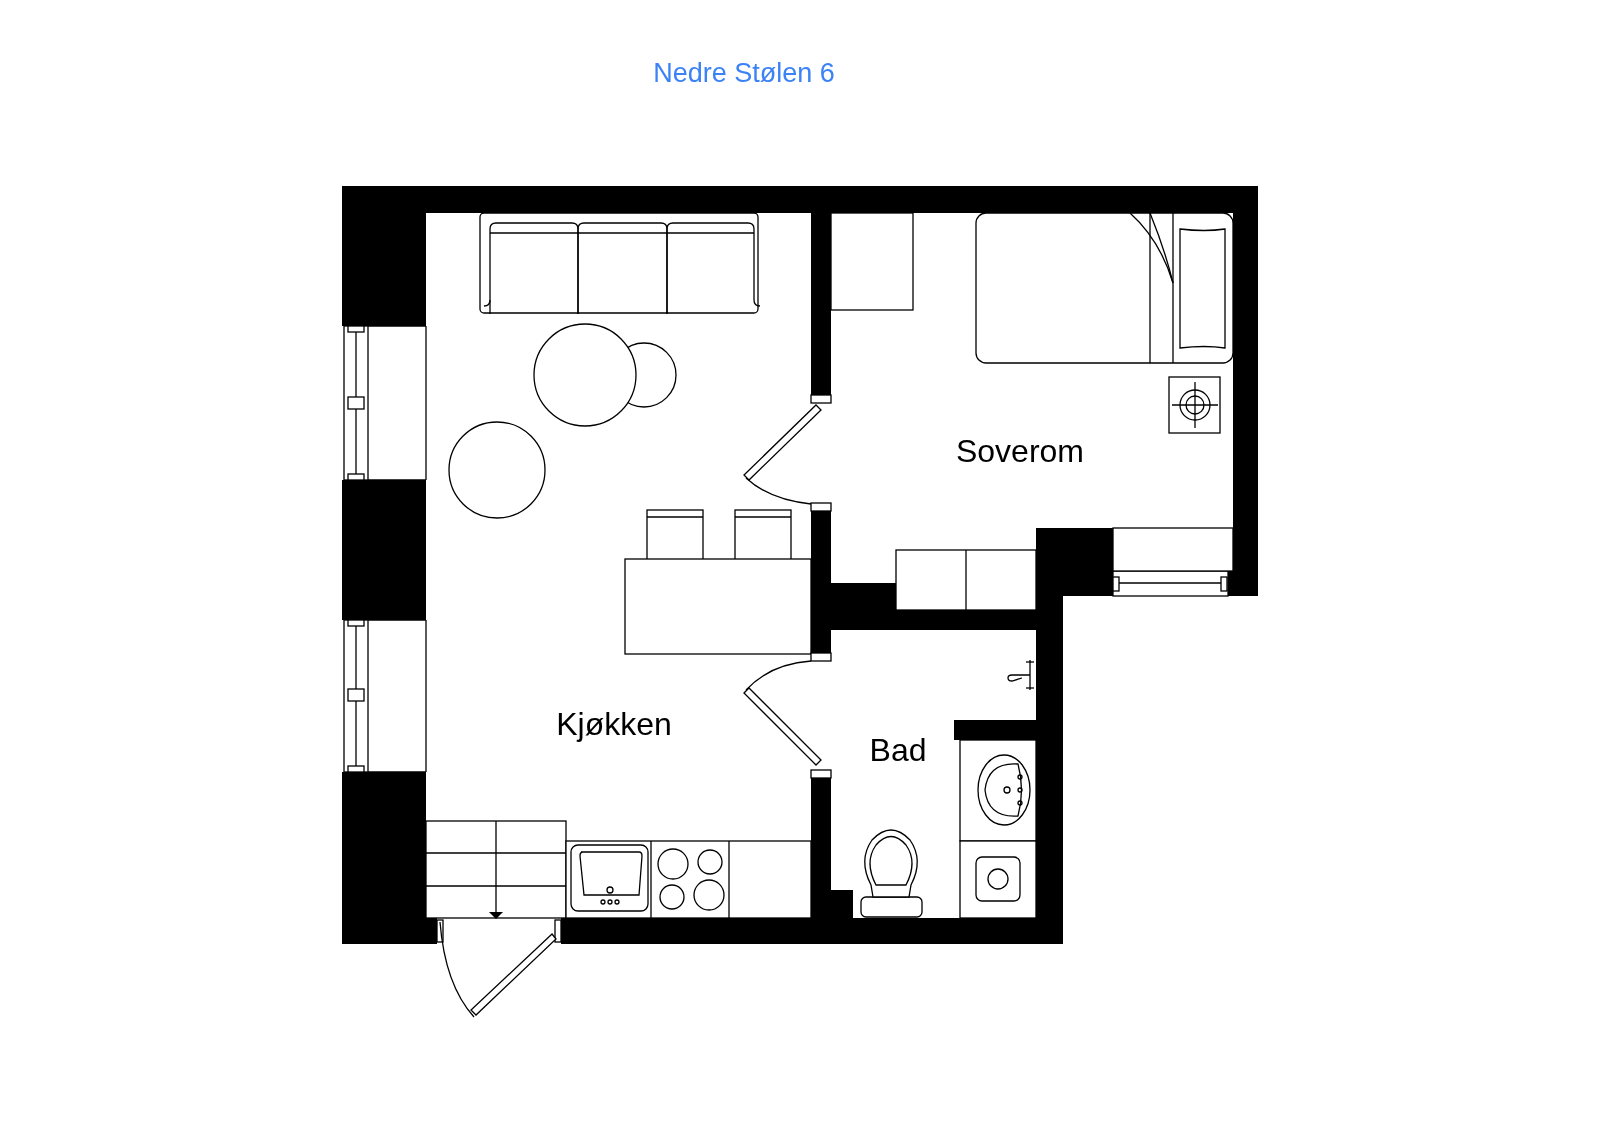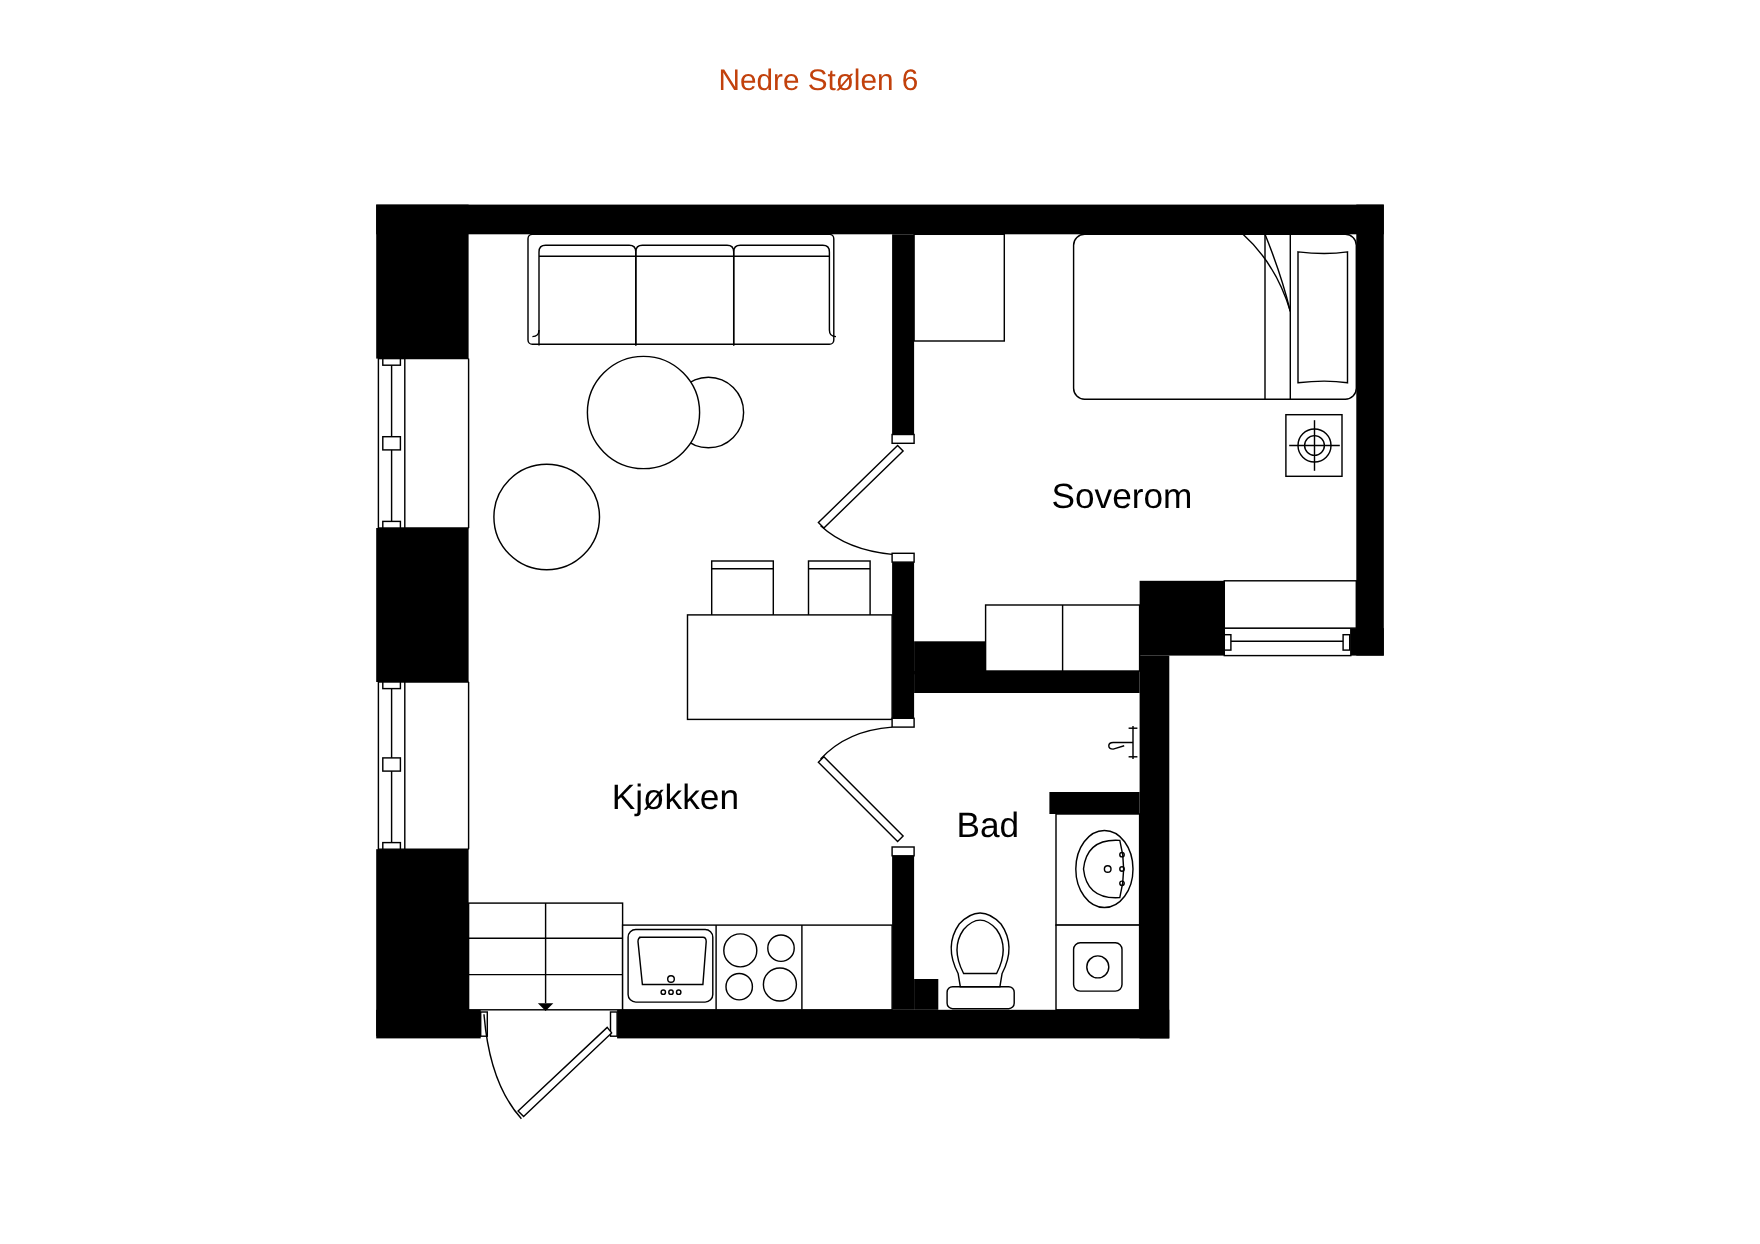--- a/index.html
+++ b/index.html
@@ -1,17 +1,17 @@
 <!DOCTYPE html>
 <html><head>
 <meta charset="utf-8">
 <style>
   html, body { margin: 0; padding: 0; background: #ffffff; }
   body { width: 1600px; height: 1131px; position: relative; overflow: hidden; font-family: "Liberation Sans", sans-serif; }
-  .title { position: absolute; left: 0; width: 1488px; top: 58px; text-align: center; font-size: 27px; color: #c2410c; }
+  .title { position: absolute; left: 0; width: 1488px; top: 58px; text-align: center; font-size: 27px; color: #3b82f6; }
   svg { position: absolute; left: 0; top: 0; }
   .room-label { font-family: "Liberation Sans", sans-serif; font-size: 32px; fill: #000; }
   .ln { fill: none; stroke: #000; stroke-width: 1.3; }
   .fl { fill: #fff; stroke: #000; stroke-width: 1.3; }
   .wall { fill: #000; }
 </style>
 </head>
 <body>
 
 <div class="title">Nedre Stølen 6</div>

